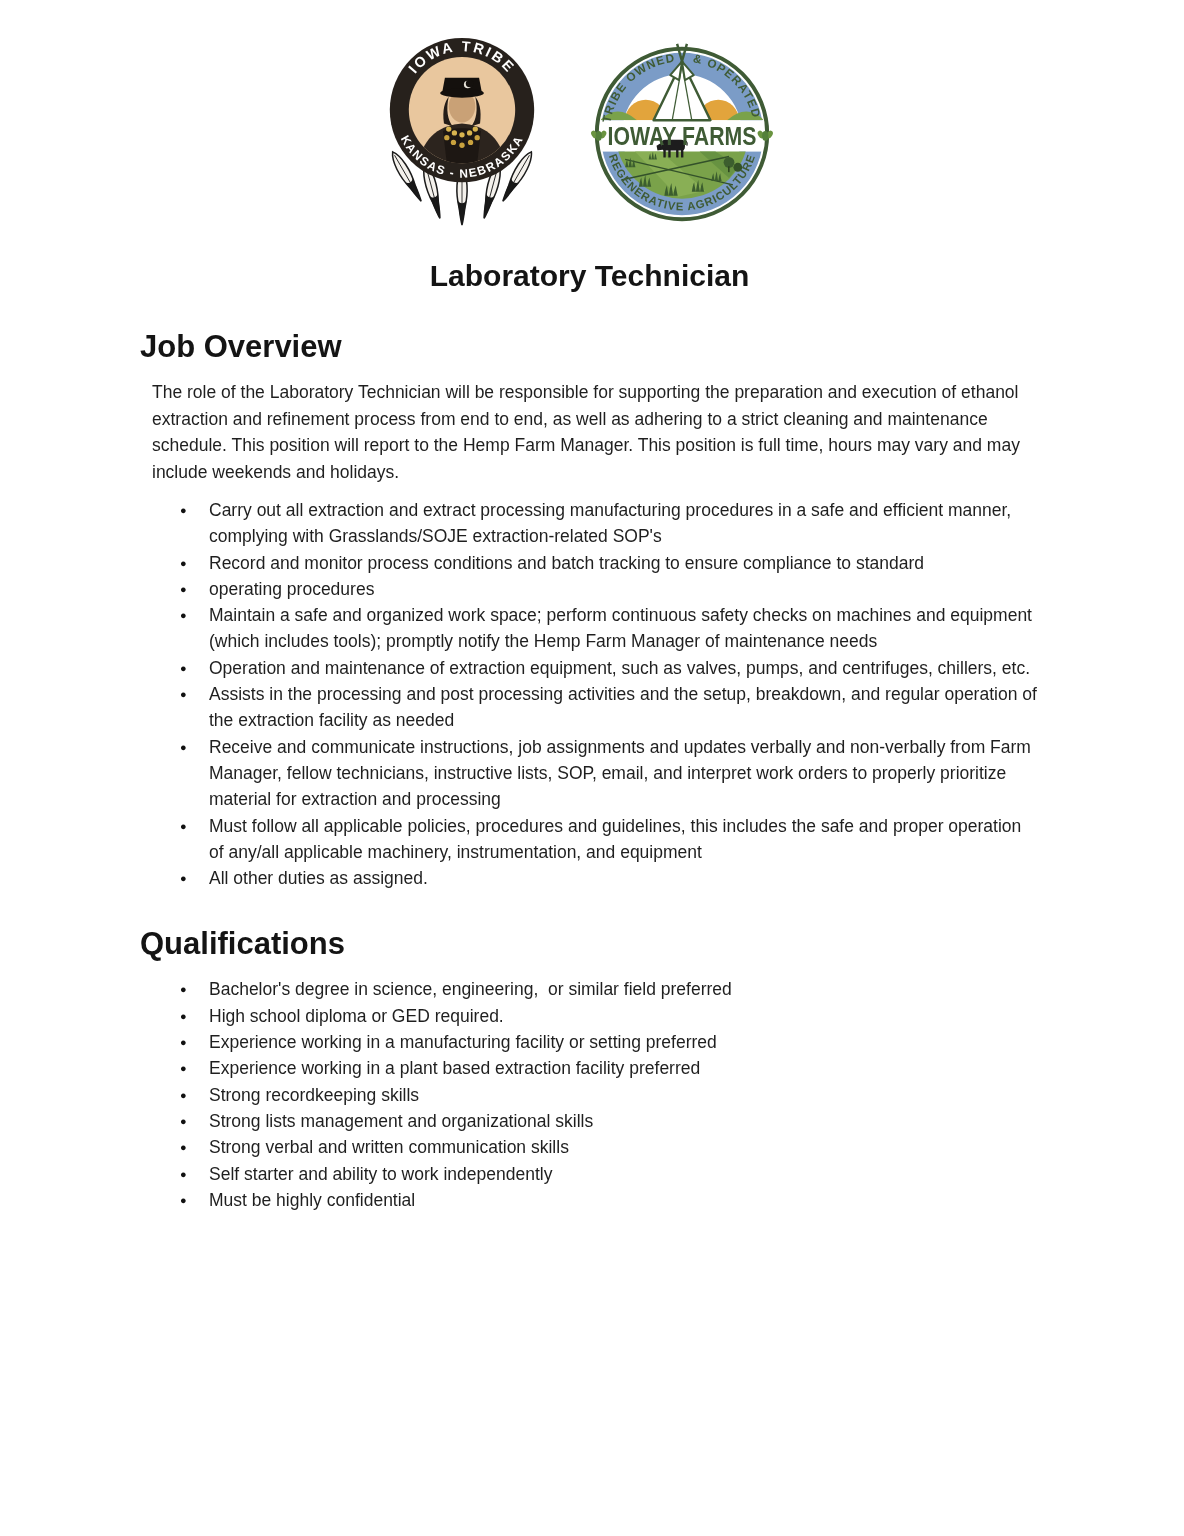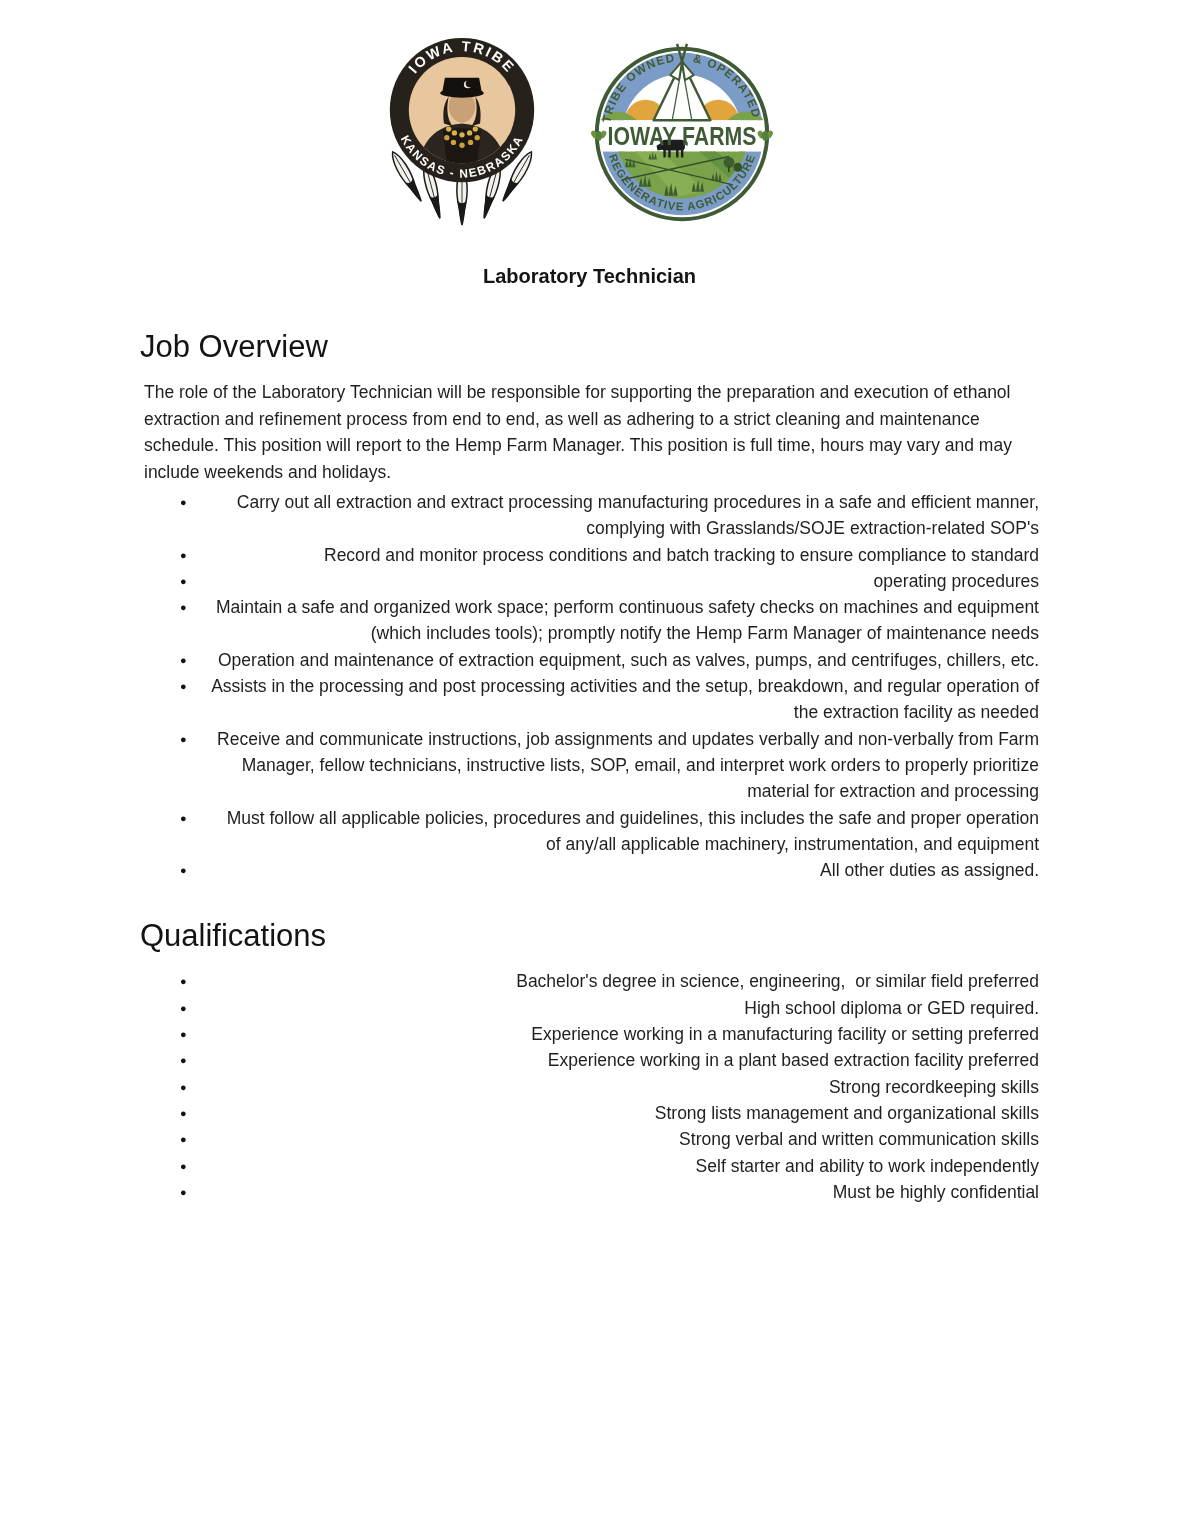--- a/index.html
+++ b/index.html
@@ -6,27 +6,27 @@
     --text:#1f1f1f; --heading:#141414; --paper:#ffffff;
     --seal-ring:#27211c; --seal-tan:#e9c79e;
     --farm-green-dark:#3f5b35; --farm-green:#7aa24a; --farm-green-darker:#3c5e2e;
     --farm-blue:#7b9cc7; --farm-yellow:#e2a43c;
   }
   html,body{margin:0;padding:0;background:var(--paper);}
   body{width:1184px;min-height:1536px;font-family:"Liberation Sans",sans-serif;color:var(--text);}
   .page{box-sizing:border-box;width:1184px;min-height:1536px;padding:36px 145px 60px 140px;background:var(--paper);}
   .logos{display:flex;justify-content:center;align-items:flex-start;gap:46px;margin-left:-14px;}
   .logo{display:block;}
-  .doc-title{text-align:center;font-size:20px;line-height:36px;font-weight:bold;color:var(--heading);margin:30px 0 4px 0;}
-  h2.section-heading{font-size:31px;line-height:38px;font-weight:normal;color:var(--heading);margin:34px 0 13px 0;}
-  p.body-par{font-size:17.5px;line-height:26.5px;margin:4px;max-width:892px;white-space:pre-wrap;}
+  .doc-title{text-align:center;font-size:30px;line-height:36px;font-weight:bold;color:var(--heading);margin:30px 0 4px 0;}
+  h2.section-heading{font-size:31px;line-height:38px;font-weight:bold;color:var(--heading);margin:34px 0 13px 0;}
+  p.body-par{font-size:17.5px;line-height:26.5px;margin:12px;max-width:892px;white-space:pre-wrap;}
   ul.bullets{list-style:none;margin:0;padding:0;max-width:899px;}
   ul.bullets li{display:flex;align-items:flex-start;font-size:17.5px;line-height:26.3px;}
   .bullet-glyph{flex:0 0 29px;margin-left:40px;font-size:11px;line-height:26.3px;color:#111;}
-  .bullet-text{flex:1 1 auto;white-space:pre-wrap;text-align:right;}
+  .bullet-text{flex:1 1 auto;white-space:pre-wrap;}
   svg text{font-family:"Liberation Sans",sans-serif;}
 </style>
 </head>
 <body>
 
 <div class="page">
 
   <div class="logos">
 
     <svg class="logo" width="152" height="190" viewBox="0 0 160 200" role="img">

